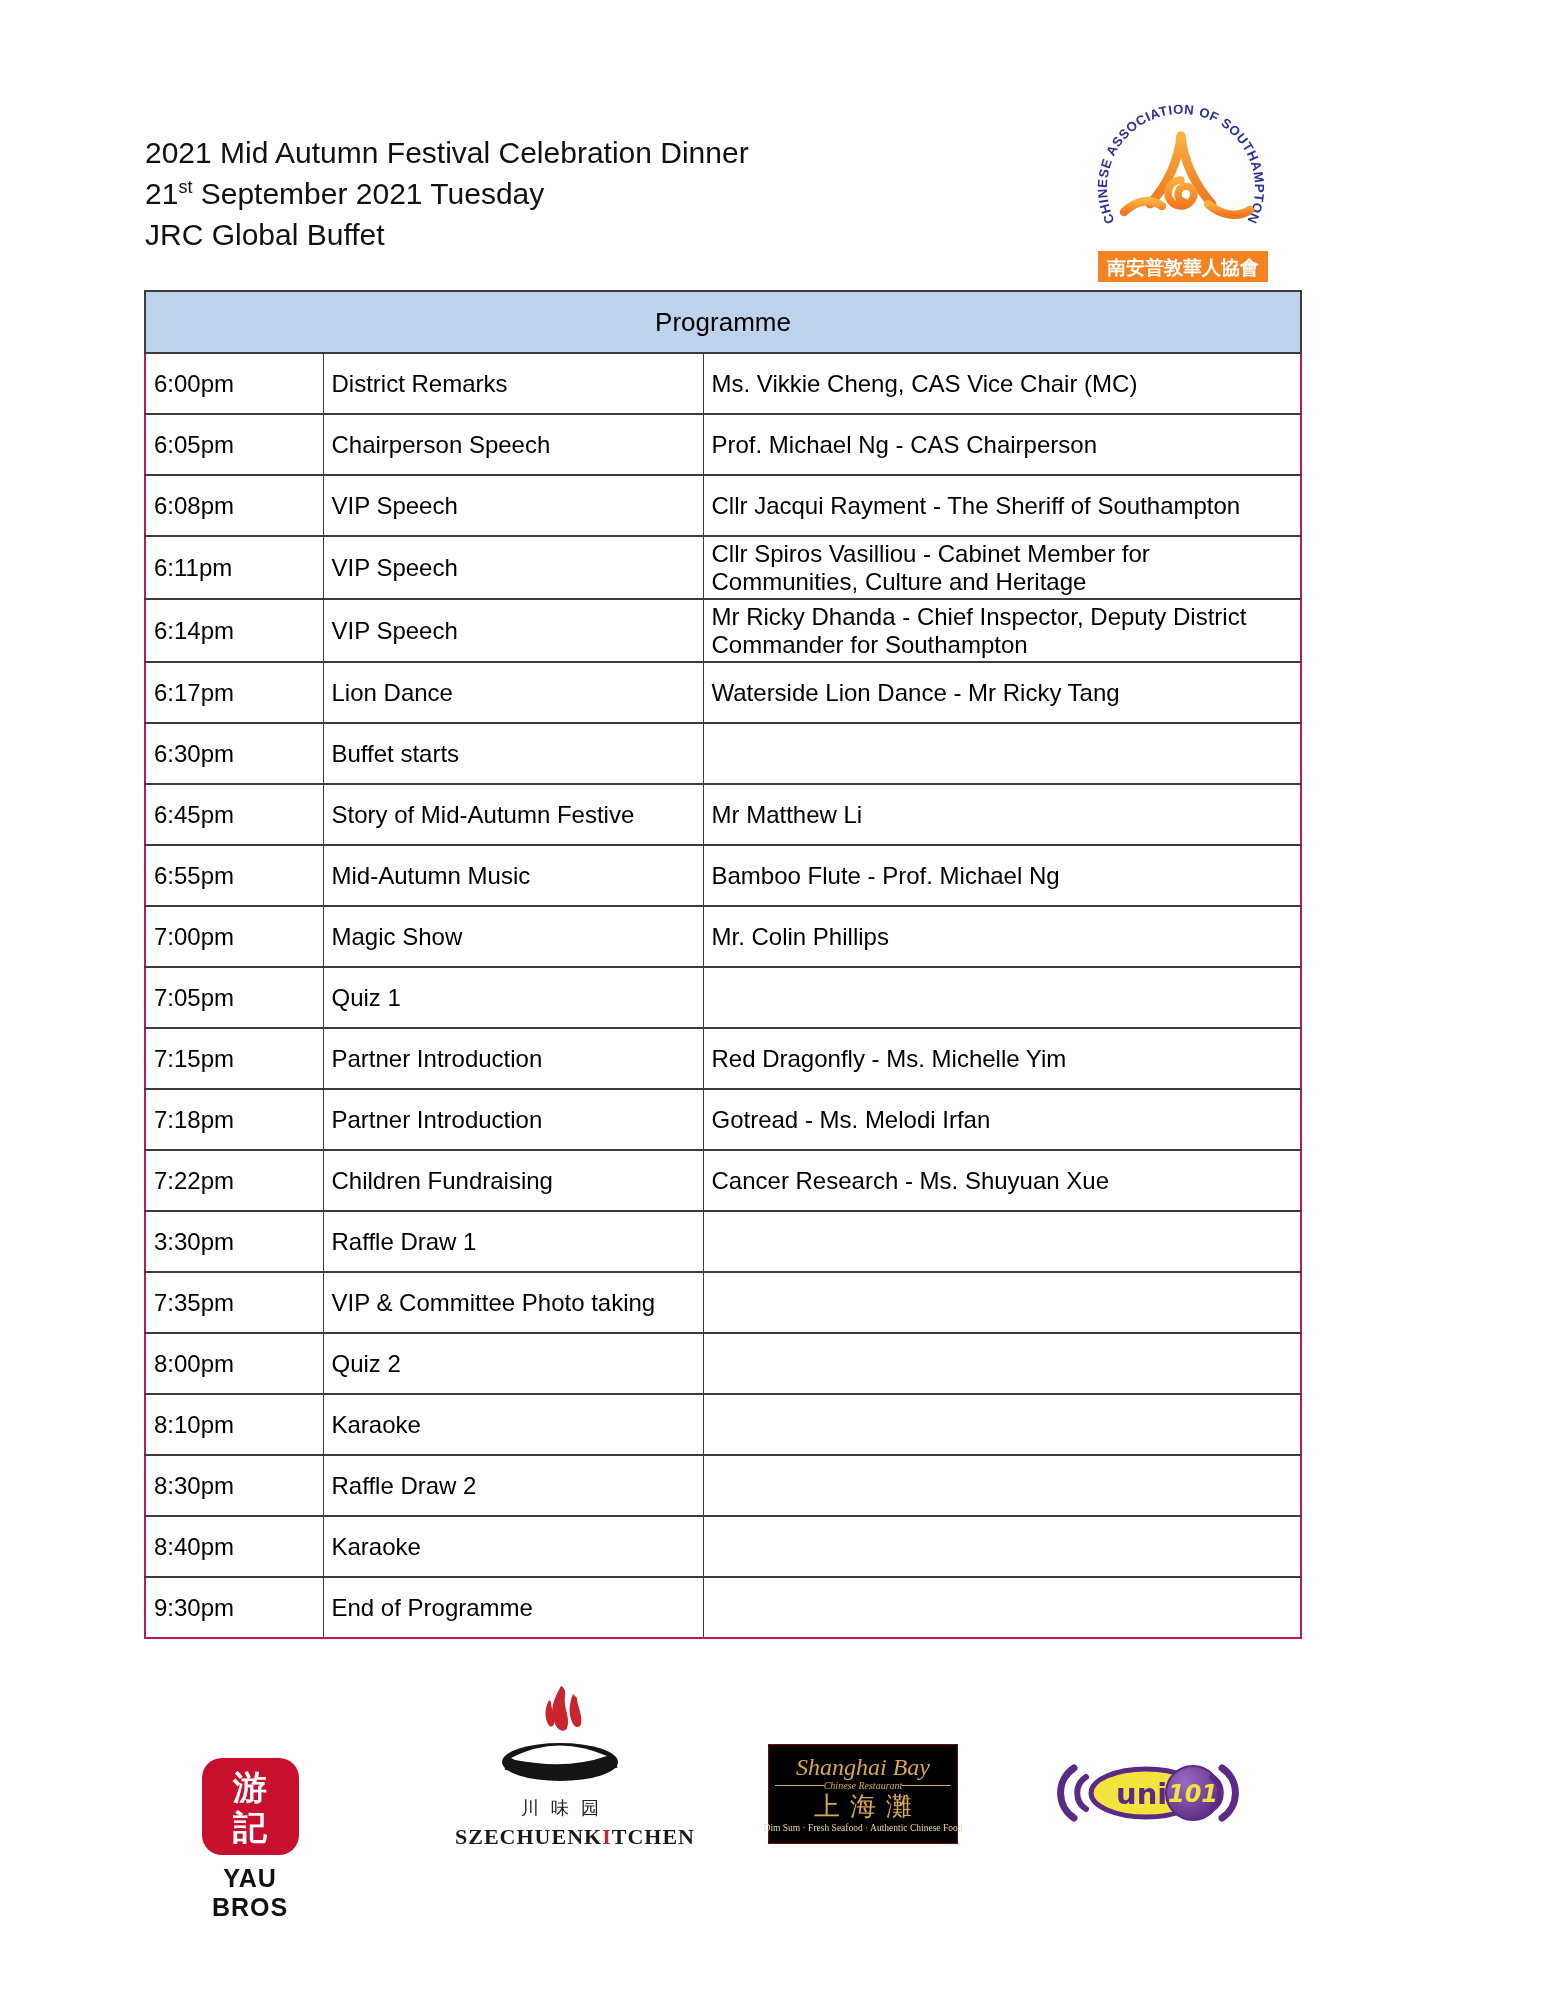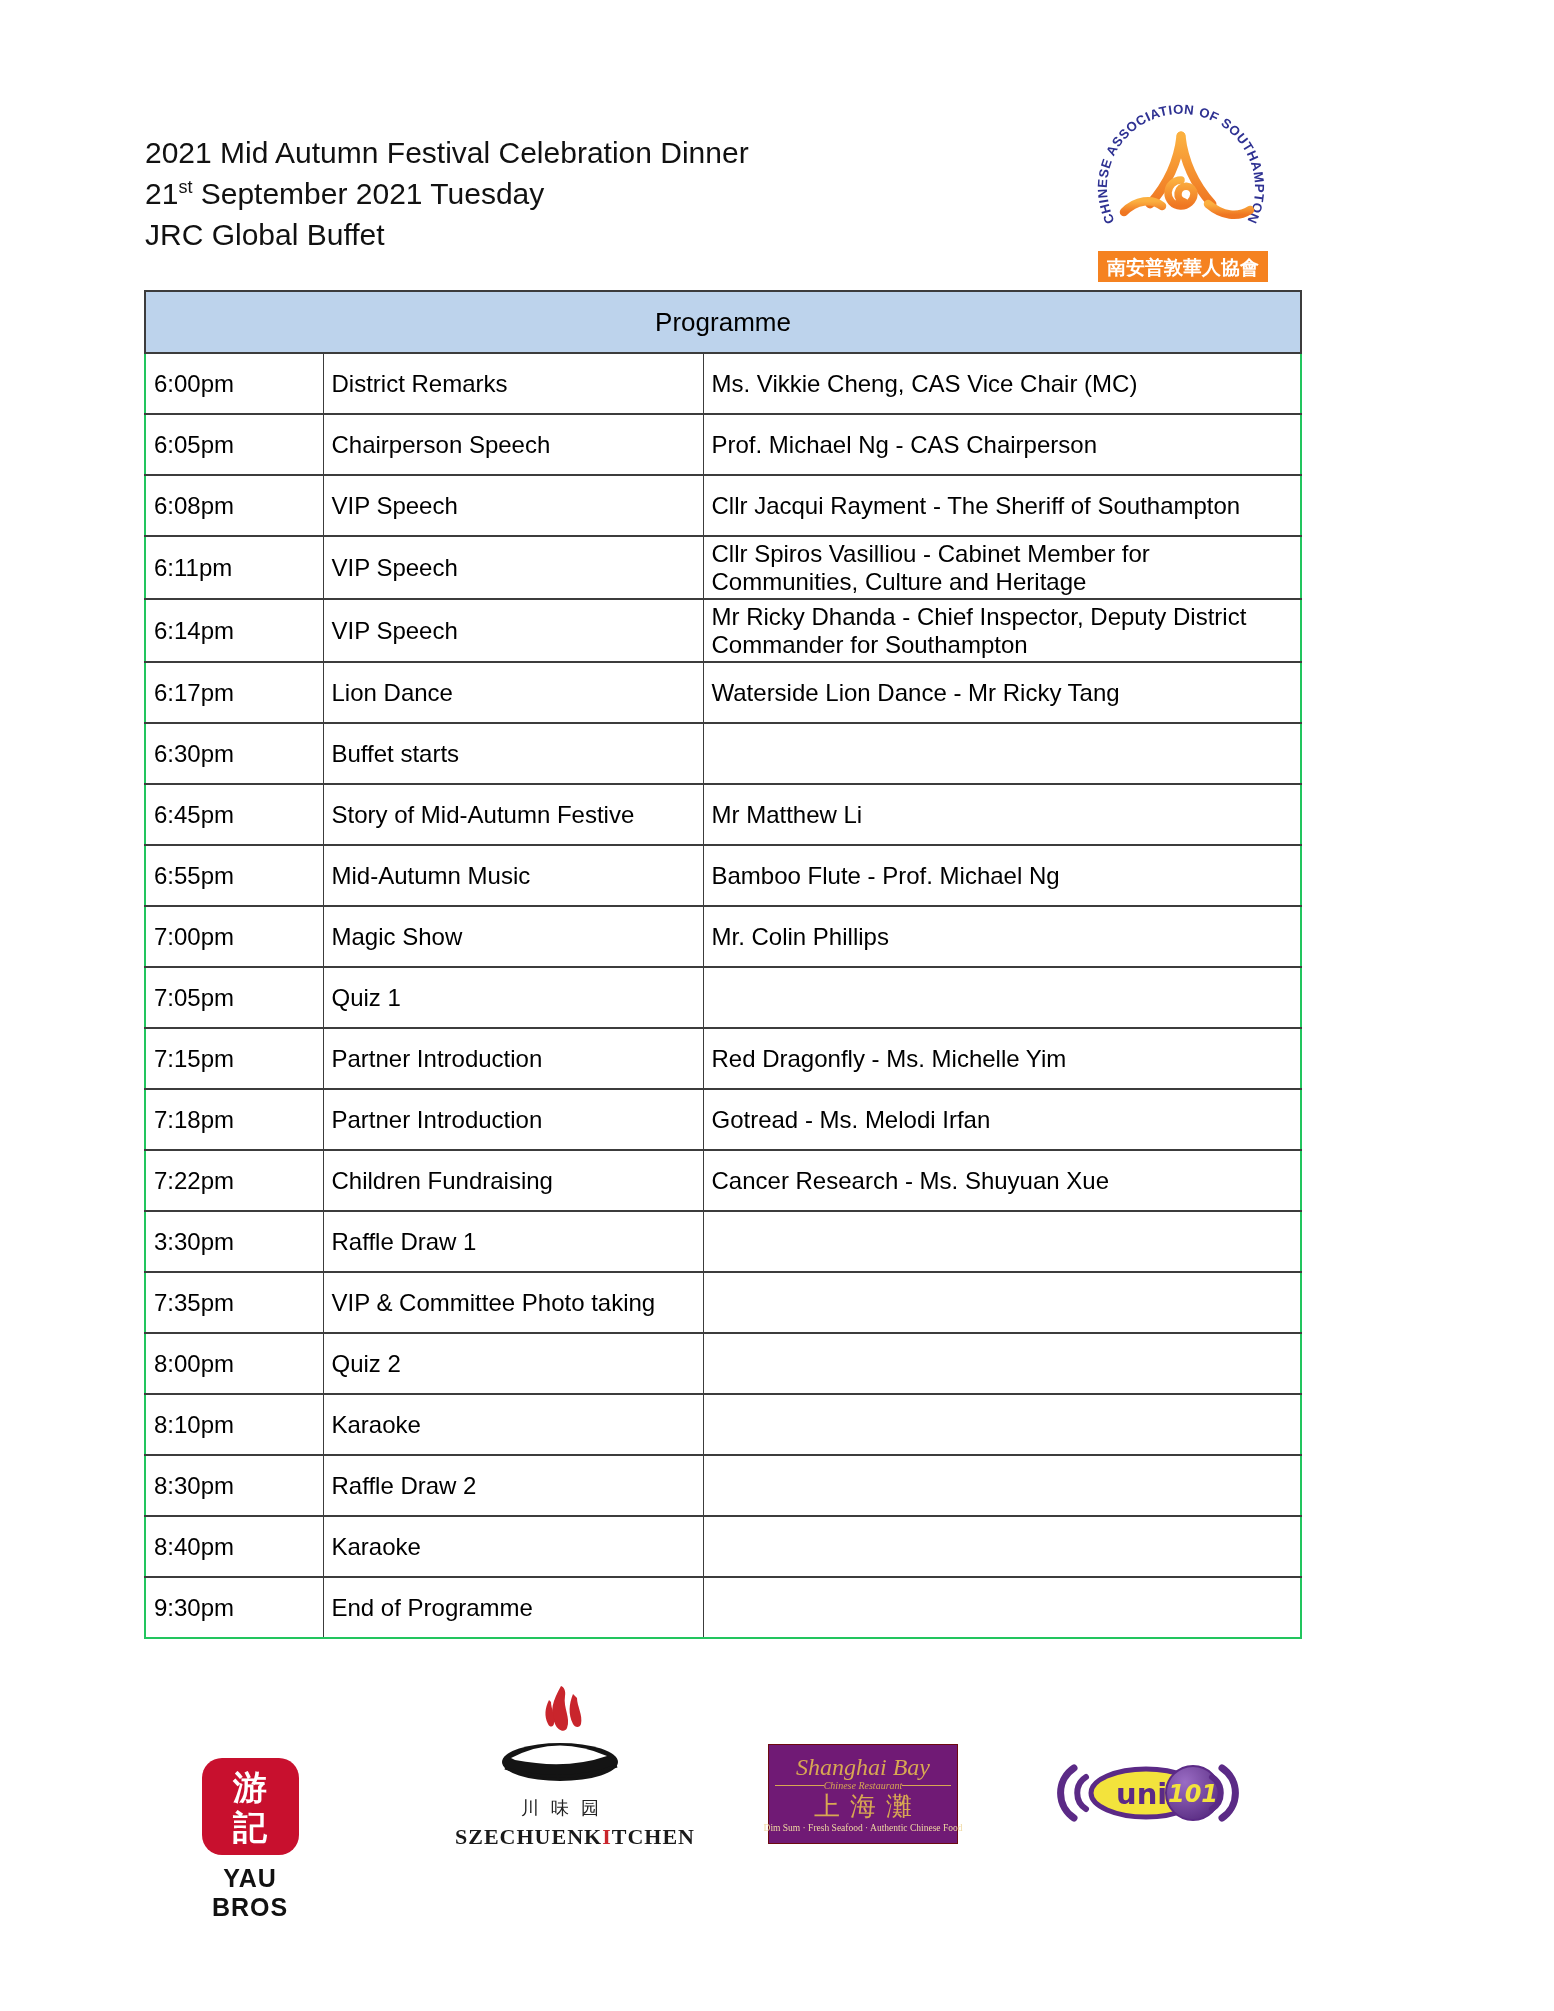--- a/index.html
+++ b/index.html
@@ -15,21 +15,21 @@
   .title-line { font-size:30px; line-height:41px; color:#111; }
   .title-line sup { font-size:18px; vertical-align:super; line-height:0; }
 
   
   .cas-logo { position:absolute; left:1094px; top:96px; width:178px; height:194px; }
 
   
   table.programme {
     position:absolute; left:144px; top:290px; width:1156px;
     border-collapse:collapse; table-layout:fixed;
-    border:2px solid #22c55e;
+    border:2px solid #be185d;
   }
   table.programme th {
     background:#bdd3ec; height:62px; font-size:26px; font-weight:400;
     text-align:center; vertical-align:middle;
     border:2px solid #3c3c3c;
   }
   table.programme td {
     height:61px; font-size:24px; vertical-align:middle;
     border-top:2px solid #3c3c3c; border-left:1.4px solid #3c3c3c;
     padding:3px 8px 2px 8px; line-height:28px; overflow:hidden;
@@ -268,21 +268,21 @@
         <path d="M64 16 C60 24 59 32 63 40 C65 44 69 43 69 39 C70 31 66 24 66 18 Z"></path>
       </g>
       <ellipse cx="75" cy="78" rx="58" ry="19" fill="#141414"></ellipse>
       <path d="M26 74 Q72 50 122 72 Q82 86 30 76 Z" fill="#ffffff"></path>
       <path d="M20 84 Q75 102 132 82" stroke="#141414" stroke-width="3" fill="none"></path>
     </svg>
     <div class="szech-cn">川味园</div>
     <div class="szech-label"><span>SZECHUENK</span><span class="red-i">I</span><span>TCHEN</span></div>
   </div>
 
-  <div class="sponsor sp-shanghai" style="background: #701a75;">
+  <div class="sponsor sp-shanghai" style="background: #000000;">
     <div class="sh-name">Shanghai Bay</div>
     <div class="sh-sub">
       <span class="rule"></span>
       <span class="sh-sub-text">Chinese Restaurant</span>
       <span class="rule"></span>
     </div>
     <div class="sh-cn">上海灘</div>
     <div class="sh-tagline">Dim Sum · Fresh Seafood · Authentic Chinese Food</div>
   </div>
 

